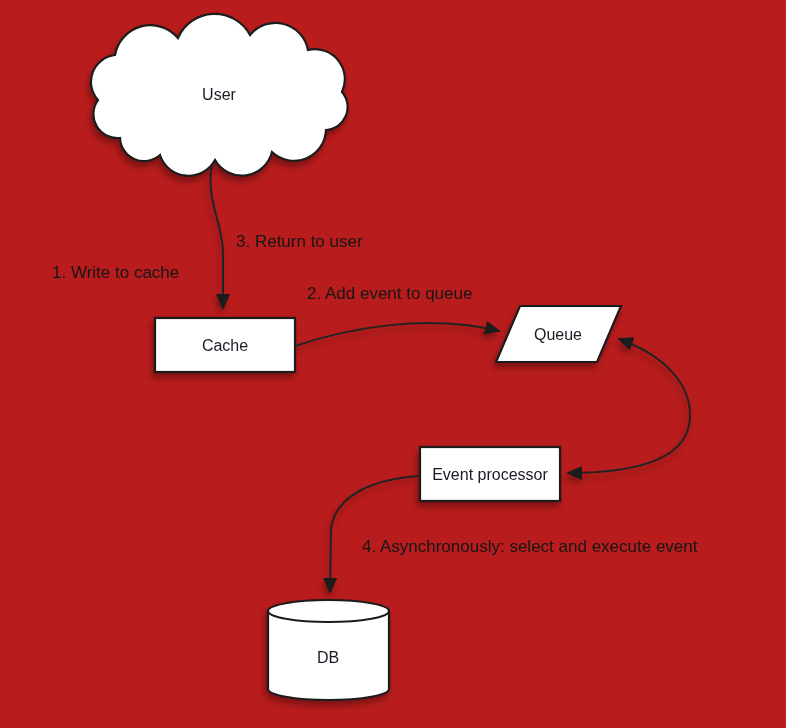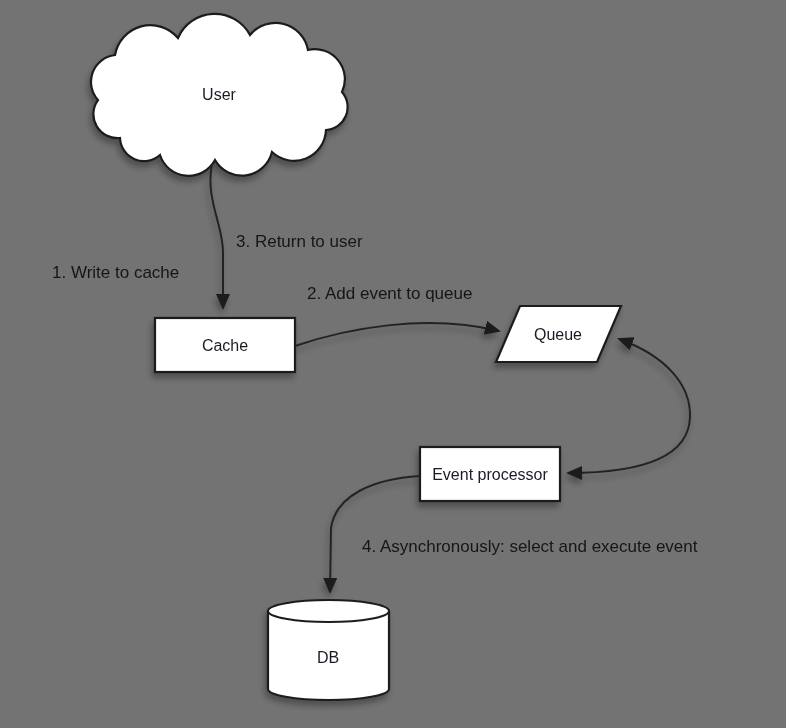--- a/index.html
+++ b/index.html
@@ -4,21 +4,21 @@
 <style>
   html, body {
     margin: 0;
     padding: 0;
     background: #ffffff;
   }
   .canvas {
     position: relative;
     width: 786px;
     height: 728px;
-    background: #737373;
+    background: #b91c1c;
     overflow: hidden;
   }
   svg { display: block; }
   .shape {
     fill: #ffffff;
     stroke: #1c1c1c;
     stroke-width: 2.2;
   }
   .edge {
     fill: none;

